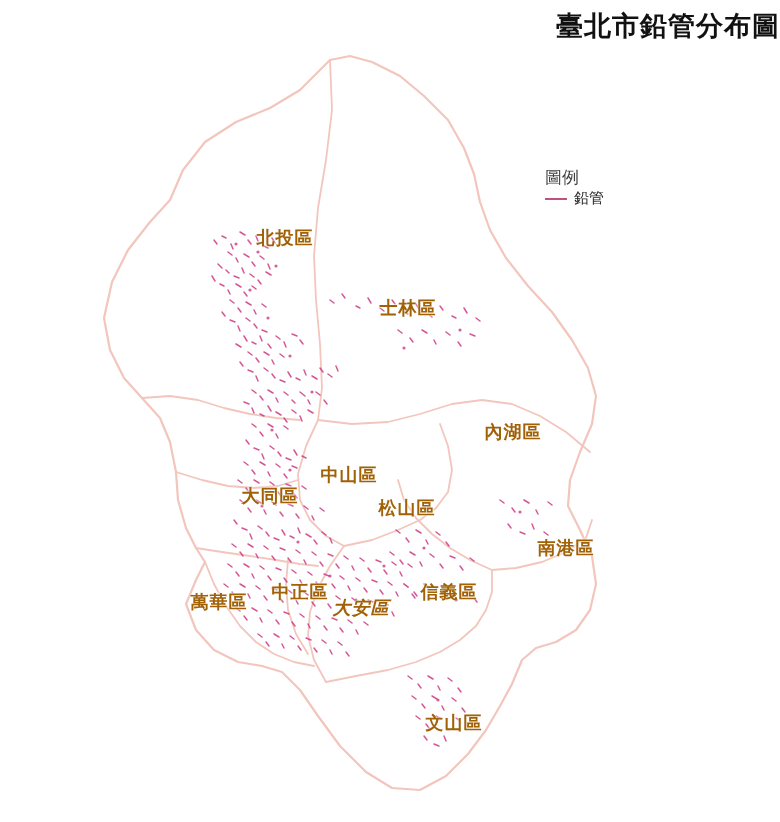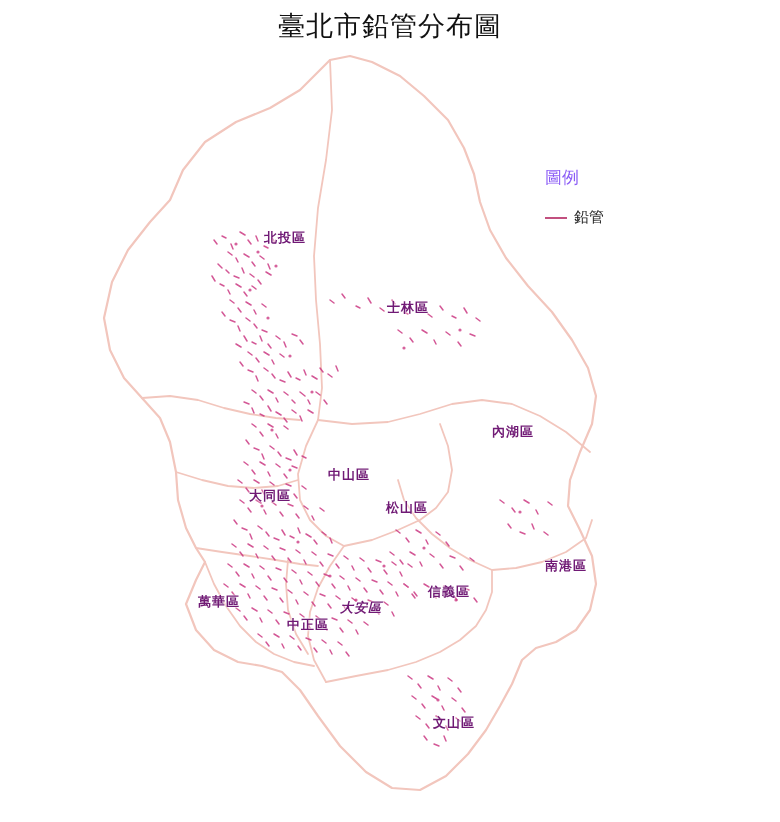--- a/index.html
+++ b/index.html
@@ -18,39 +18,39 @@
     position: absolute;
     left: 0; top: 0;
     width: 780px;
     height: 822px;
   }
   #map-title {
     position: absolute;
     left: 0;
     top: 8px;
     width: 780px;
-    text-align: center;
+    text-align: right;
     font-family: "DejaVu Serif", "Liberation Serif", serif;
-    font-weight: normal;
+    font-weight: bold;
     font-size: 27px;
     letter-spacing: 1px;
     color: #111111;
     white-space: nowrap;
   }
   #legend-box {
     position: absolute;
     left: 545px;
     top: 166px;
     width: 130px;
   }
   #legend-title {
     font-family: "DejaVu Serif", "Liberation Serif", serif;
     font-size: 17px;
-    color: #8b5cf6;
-    margin-bottom: 19px;
+    color: #404040;
+    margin-bottom: 0;
   }
   .legend-row {
     display: flex;
     align-items: center;
     gap: 7px;
   }
   .legend-swatch {
     display: inline-block;
     width: 22px;
     height: 0;
@@ -58,22 +58,22 @@
   }
   .legend-label {
     font-family: Liberation Serif, serif;
     font-size: 15px;
     color: #222222;
   }
   .district-label {
     position: absolute;
     font-family: "DejaVu Sans", "Liberation Sans", sans-serif;
     font-weight: bold;
-    font-size: 13px;
-    color: #701a75;
+    font-size: 18px;
+    color: #a16207;
     white-space: nowrap;
     letter-spacing: 1px;
     text-shadow: 0 0 3px #ffffff, 0 0 2px #ffffff;
     transform: translate(-50%, -50%);
   }
   svg.map-svg {
     position: absolute;
     left: 0; top: 0;
     width: 780px;
     height: 822px;
@@ -167,20 +167,20 @@
       <span class="legend-label">鉛管</span>
     </div>
   </div>
 
   <div class="district-label" style="left:285px; top:238px;">北投區</div>
   <div class="district-label" style="left:384px; top:308px;margin-left:24px;">士林區</div>
   <div class="district-label" style="left:513px; top:432px;">內湖區</div>
   <div class="district-label" style="left:349px; top:475px;">中山區</div>
   <div class="district-label" style="left:270px; top:496px;">大同區</div>
   <div class="district-label" style="left:407px; top:508px;">松山區</div>
-  <div class="district-label" style="left:566px; top:566px;">南港區</div>
+  <div class="district-label" style="left:566px; top:548px;">南港區</div>
   <div class="district-label" style="left:449px; top:592px;">信義區</div>
   <div class="district-label" style="left:219px; top:602px;">萬華區</div>
-  <div class="district-label" style="left:308px; top:592px;margin-top:33px;">中正區</div>
+  <div class="district-label" style="left:300px; top:592px;">中正區</div>
   <div class="district-label" style="left:361px; top:608px;font-style:italic;">大安區</div>
   <div class="district-label" style="left:454px; top:723px;text-align:right;">文山區</div>
 
 </div>
 
 </body></html>

